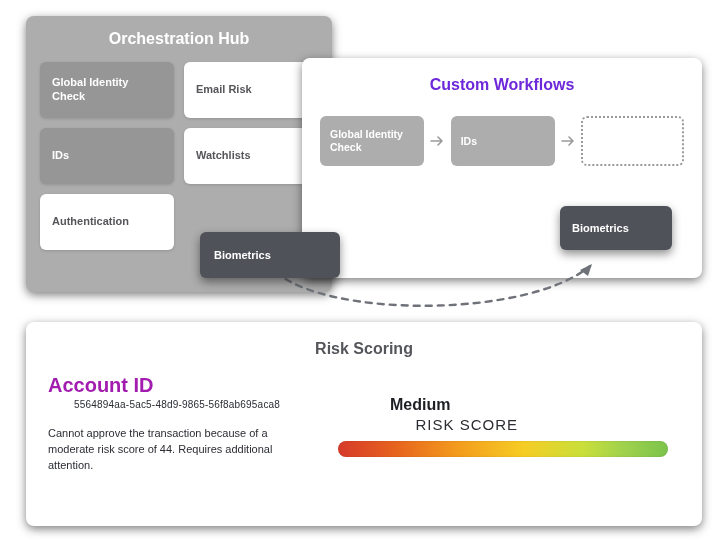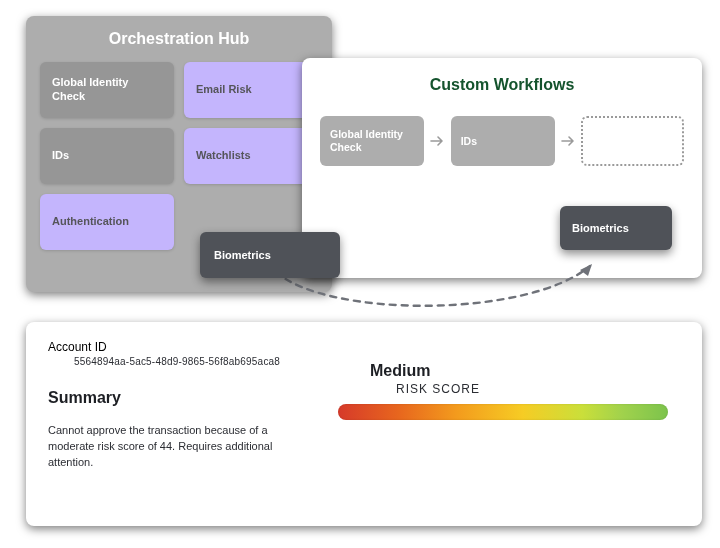--- a/index.html
+++ b/index.html
@@ -14,38 +14,38 @@
     padding: 14px 14px 16px 14px;
   }
   .hub-title { color: #fff; font-weight: 700; font-size: 16px; text-align: center; margin-bottom: 14px; }
   .hub-grid { display: grid; grid-template-columns: 1fr 1fr; grid-auto-rows: 56px; gap: 10px; }
   .hub-tile {
     border-radius: 6px; padding: 10px 12px; font-size: 11px; font-weight: 700;
     display: flex; align-items: center; line-height: 1.25;
     box-shadow: 0 1px 3px rgba(0,0,0,.15);
   }
   .hub-tile.filled { background: #969696; color: #fff; }
-  .hub-tile.outlined { background: #c4b5fd; color: #55555a; }
+  .hub-tile.outlined { background: #ffffff; color: #55555a; }
 
   
   .hub-biometrics {
     position: absolute; left: 200px; top: 232px; width: 140px; height: 46px;
     background: #4f5258; color: #fff; border-radius: 6px;
     box-shadow: 0 4px 10px rgba(0,0,0,.45);
     font-size: 11px; font-weight: 700; display: flex; align-items: center; padding: 0 14px;
     z-index: 5;
   }
 
   
   .wf {
     position: absolute; left: 302px; top: 58px; width: 400px; height: 220px;
     background: #fff; border-radius: 8px; box-shadow: 0 3px 10px rgba(0,0,0,.5);
     padding: 18px 18px 16px 18px; z-index: 2;
   }
-  .wf-title { color: #14532d; font-weight: 700; font-size: 16px; text-align: center; margin-bottom: 22px; }
+  .wf-title { color: #6d28d9; font-weight: 700; font-size: 16px; text-align: center; margin-bottom: 22px; }
   .wf-row { display: flex; align-items: center; gap: 6px; }
   .wf-tile {
     background: #adadad; color: #fff; border-radius: 6px; height: 50px; width: 112px;
     font-size: 10.5px; font-weight: 700; display: flex; align-items: center; padding: 0 10px; line-height: 1.2;
   }
   .wf-dotbox {
     width: 112px; height: 50px; border: 2px dotted #9a9a9a; border-radius: 6px; background: #fff;
   }
   .wf-arrow { width: 16px; height: 16px; display: flex; align-items: center; justify-content: center; }
   .wf-biometrics {
@@ -60,27 +60,27 @@
 
   
   .risk {
     position: absolute; left: 26px; top: 322px; width: 676px; height: 204px;
     background: #fff; border-radius: 8px; box-shadow: 0 3px 10px rgba(0,0,0,.5);
     padding: 18px 22px 20px 22px;
   }
   .risk-title { color: #55565b; font-weight: 700; font-size: 16px; text-align: center; margin-bottom: 16px; }
   .risk-body { display: flex; gap: 30px; }
   .risk-left { width: 260px; }
-  .acc-label { font-size: 12px; font-weight: 400; color: #000000; }
+  .acc-label { font-size: 20px; font-weight: 700; color: #a21caf; }
   .acc-value { font-size: 10px; color: #2b2d33; margin-top: 2px; letter-spacing: .2px; padding-left: 26px; }
   .sum-label { font-size: 16px; font-weight: 800; color: #1d1f24; margin-top: 22px; }
   .sum-text { font-size: 11px; color: #2b2d33; margin-top: 16px; line-height: 1.45; max-width: 230px; }
   .risk-right { flex: 1; padding-top: 22px; }
-  .risk-level { font-size: 16px; font-weight: 800; color: #1d1f24; margin-left: 32px; }
-  .risk-caption { font-size: 12px; letter-spacing: 1px; color: #2b2d33; text-align: center; margin-top: 2px; margin-left: 20px; width: 160px; }
+  .risk-level { font-size: 16px; font-weight: 800; color: #1d1f24; margin-left: 52px; }
+  .risk-caption { font-size: 15px; letter-spacing: 1px; color: #2b2d33; text-align: right; margin-top: 2px; margin-left: 20px; width: 160px; }
   .risk-bar {
     margin-top: 8px; height: 16px; border-radius: 10px; width: 330px;
     background: linear-gradient(90deg, #d63a2a 0%, #e7651e 18%, #f39b1d 36%, #f6cc24 56%, #cadf3a 74%, #a1d24c 86%, #7cc34c 100%);
     box-shadow: inset 0 0 2px rgba(0,0,0,.15);
   }
 </style>
 </head>
 <body>
 
 <div class="stage">
@@ -117,25 +117,25 @@
     </div>
     <div class="wf-biometrics">Biometrics</div>
   </div>
 
   <svg class="connector" viewBox="0 0 340 60">
     <path d="M8 12 C 60 58, 260 58, 322 6" fill="none" stroke="#6f7279" stroke-width="2.4" stroke-dasharray="6 6" stroke-linecap="round"></path>
     <path d="M312 10 L324 4 L320 16 Z" fill="#6f7279"></path>
   </svg>
 
   <div class="risk">
+    <div class="risk-title">Risk Scoring</div>
     <div class="risk-body">
       <div class="risk-left">
         <div class="acc-label">Account ID</div>
         <div class="acc-value">5564894aa-5ac5-48d9-9865-56f8ab695aca8</div>
-        <div class="sum-label">Summary</div>
         <div class="sum-text">Cannot approve the transaction because of a moderate risk score of 44. Requires additional attention.</div>
       </div>
       <div class="risk-right">
         <div class="risk-level">Medium</div>
         <div class="risk-caption">RISK SCORE</div>
         <div class="risk-bar"></div>
       </div>
     </div>
   </div>
 

